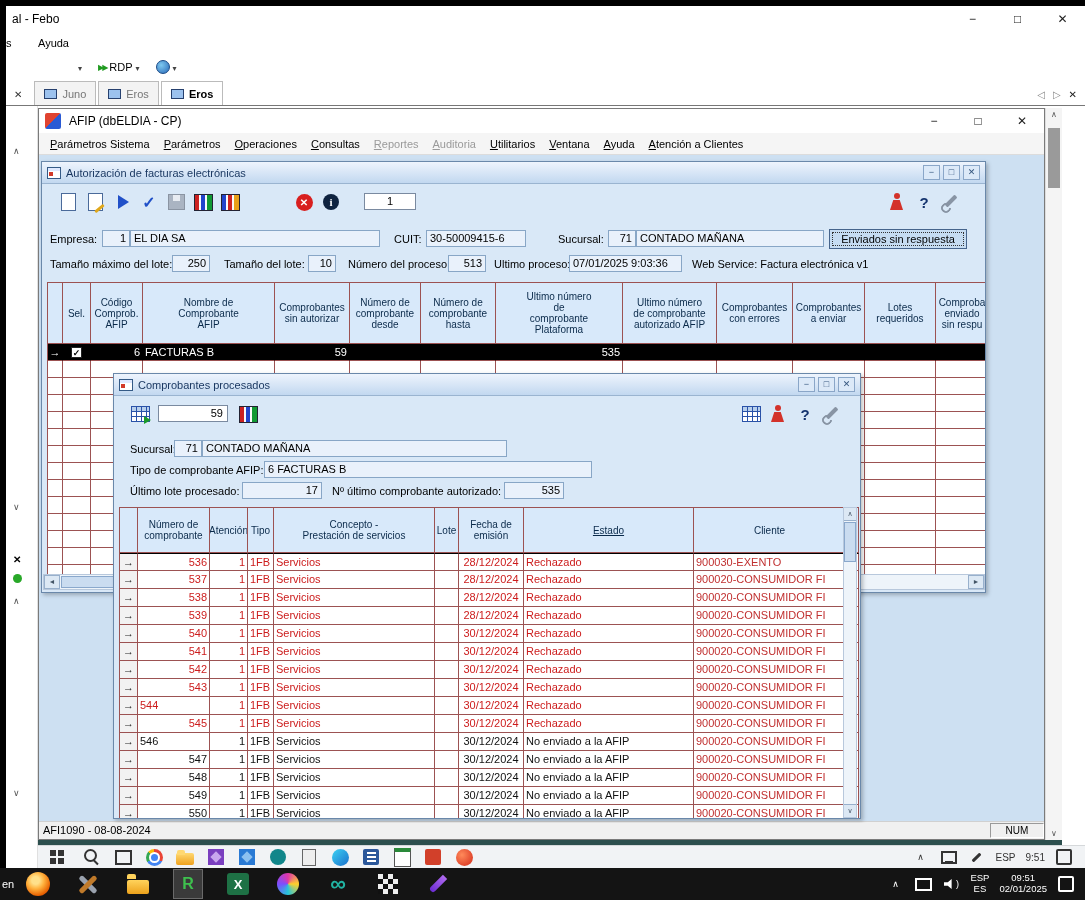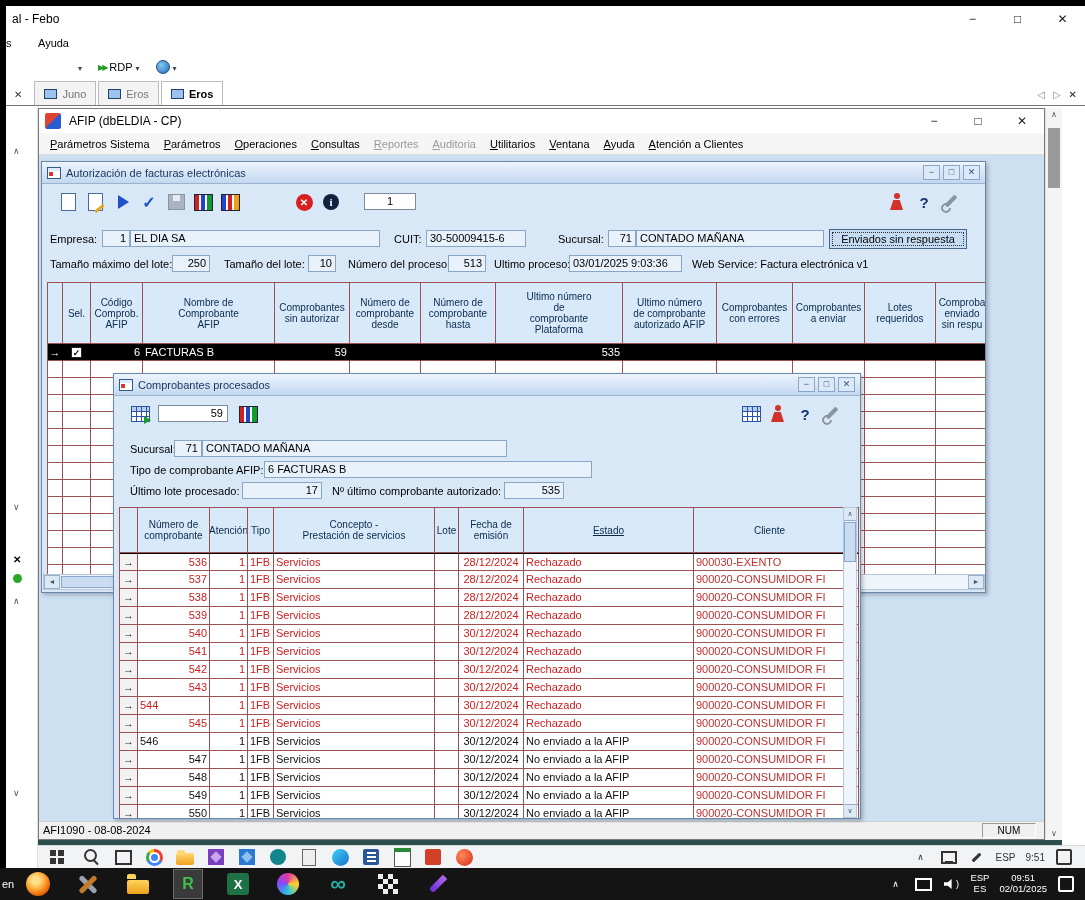--- a/index.html
+++ b/index.html
@@ -49,21 +49,21 @@
 #afip-title{margin-left:8px;font-size:12px}
 .afip-controls{margin-left:auto;display:flex;height:100%}
 .afip-ctl{width:44px;display:flex;align-items:center;justify-content:center;font-size:12px;color:#222}
 #afip-menubar{height:22px;background:#f5f5f5;border-bottom:1px solid #dcdcdc;display:flex;align-items:center;padding-left:4px}
 .amenu{display:inline-block;padding:0 7px;font-size:11px;color:#000}
 .amenu::first-letter{text-decoration:underline}
 .amenu.dis{color:#9a9a9a}
 #mdi{position:absolute;left:0;top:46px;width:1005px;height:668px;background:#cde0f2;overflow:hidden}
 #afip-status{position:absolute;left:0;bottom:0;width:1005px;height:18px;background:#f0f0f0;border-top:1px solid #d0d0d0;font-size:11px}
 #afip-status-left{position:absolute;left:4px;top:2px}
-#num-box{position:absolute;right:8px;top:1px;width:54px;height:15px;border:1px solid;border-color:#9a9a9a #fff #fff #9a9a9a;text-align:center;font-size:10px;line-height:13px}
+#num-box{position:absolute;right:0;top:1px;width:54px;height:15px;border:1px solid;border-color:#9a9a9a #fff #fff #9a9a9a;text-align:center;font-size:10px;line-height:13px}
 
 
 .mdiwin{position:absolute;background:#d9e8f7;border:1px solid #6a88aa;box-shadow:2px 2px 4px rgba(0,0,0,.25);overflow:hidden}
 .mdittl{height:22px;background:linear-gradient(#eef4fd,#c2d8f0);display:flex;align-items:center;padding:0 5px;border-bottom:1px solid #9ab4d0}
 .wicon{width:14px;height:12px;border:1px solid #345a86;background:linear-gradient(#dfe9ff 0 3px,#fff 3px);position:relative}
 .wicon::after{content:"";position:absolute;left:1px;top:4px;width:4px;height:4px;background:#d23a2a}
 .mdittl .t{color:#17355f;font-size:11px;margin-left:5px}
 .mdictl{margin-left:auto;display:flex;gap:3px}
 .mdibtn{width:17px;height:15px;background:#dce9f8;border:1px solid #8aa6c8;color:#35567e;font-size:9px;line-height:12px;text-align:center}
 #auth-win{left:2px;top:6px;width:945px;height:432px;z-index:1}
@@ -319,21 +319,21 @@
         <span class="fld" style="left:594px;top:68px;width:188px">CONTADO MAÑANA</span>
         <div id="btn-esr">Enviados sin respuesta</div>
 
         <span class="lbl" style="left:8px;top:96px">Tamaño máximo del lote:</span>
         <span class="fld r" style="left:130px;top:93px;width:38px">250</span>
         <span class="lbl" style="left:182px;top:96px">Tamaño del lote:</span>
         <span class="fld r" style="left:266px;top:93px;width:28px">10</span>
         <span class="lbl" style="left:306px;top:96px">Número del proceso:</span>
         <span class="fld r" style="left:406px;top:93px;width:38px">513</span>
         <span class="lbl" style="left:452px;top:96px">Ultimo proceso:</span>
-        <span class="fld" style="left:527px;top:93px;width:113px">03/01/2025 9:03:36</span>
+        <span class="fld" style="left:527px;top:93px;width:113px">07/01/2025 9:03:36</span>
         <span class="lbl" style="left:650px;top:96px">Web Service: Factura electrónica v1</span>
 
         <div id="grid1">
             <div class="grow ghead">
               <div class="gc gh" style="width: 15px; height: 61px; line-height: 11px; text-align: center;"></div>
               <div class="gc gh" style="width: 28px; height: 61px; line-height: 11px; text-align: center;">Sel.</div>
               <div class="gc gh" style="width: 52px; height: 61px; line-height: 11px; text-align: center;">Código
 Comprob.
 AFIP</div>
               <div class="gc gh" style="width: 132px; height: 61px; line-height: 11px; text-align: center;">Nombre de

